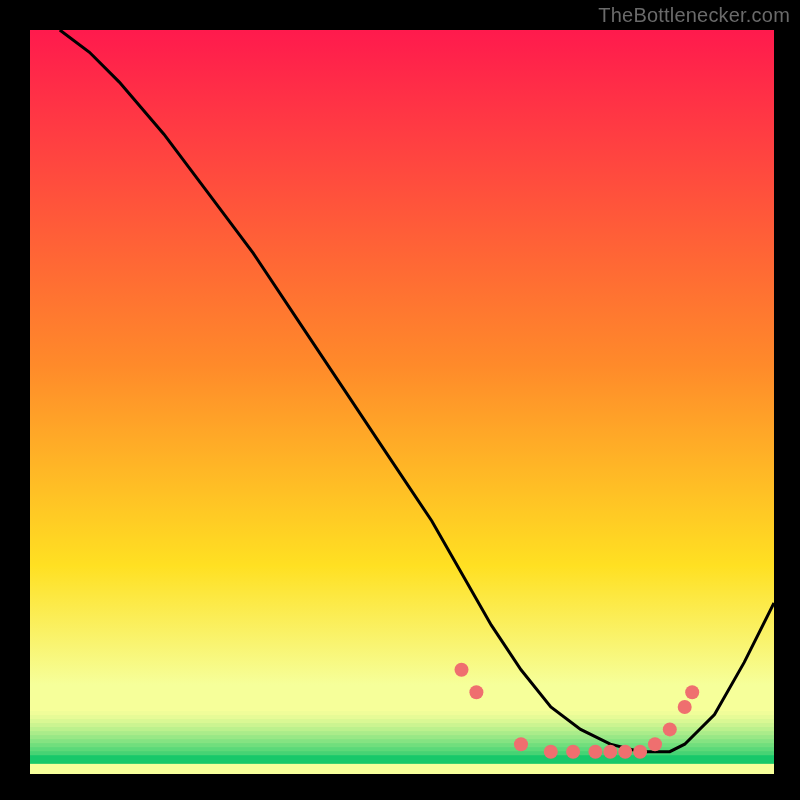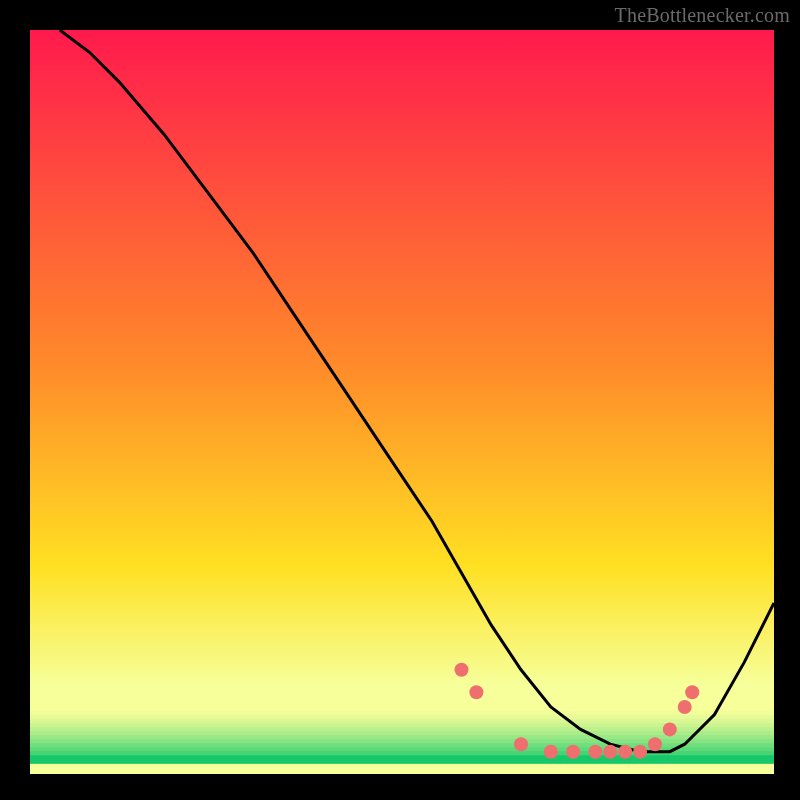--- a/index.html
+++ b/index.html
@@ -11,21 +11,20 @@
     overflow: hidden;
     font-family: Arial, Helvetica, sans-serif;
   }
   .frame {
     position: absolute;
     left: 0;
     top: 0;
     width: 800px;
     height: 800px;
     background: #000;
-    font-family: Liberation Serif, serif;
   }
   .watermark {
     position: absolute;
     top: 4px;
     right: 10px;
     color: #6a6a6a;
     font-size: 20px;
     font-weight: 500;
     letter-spacing: 0.2px;
   }

